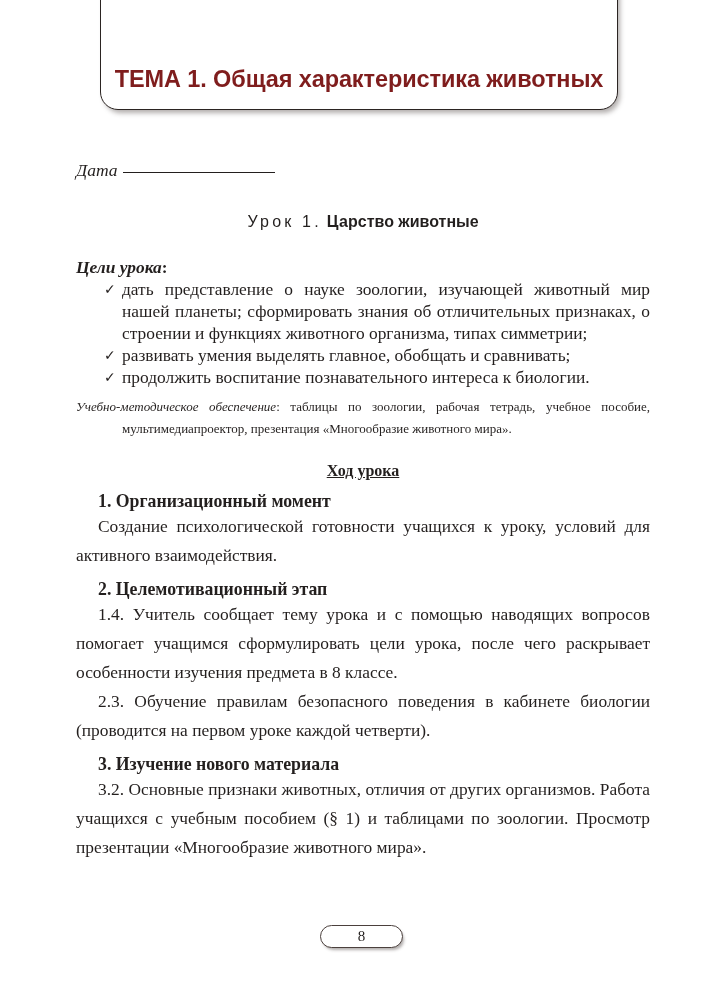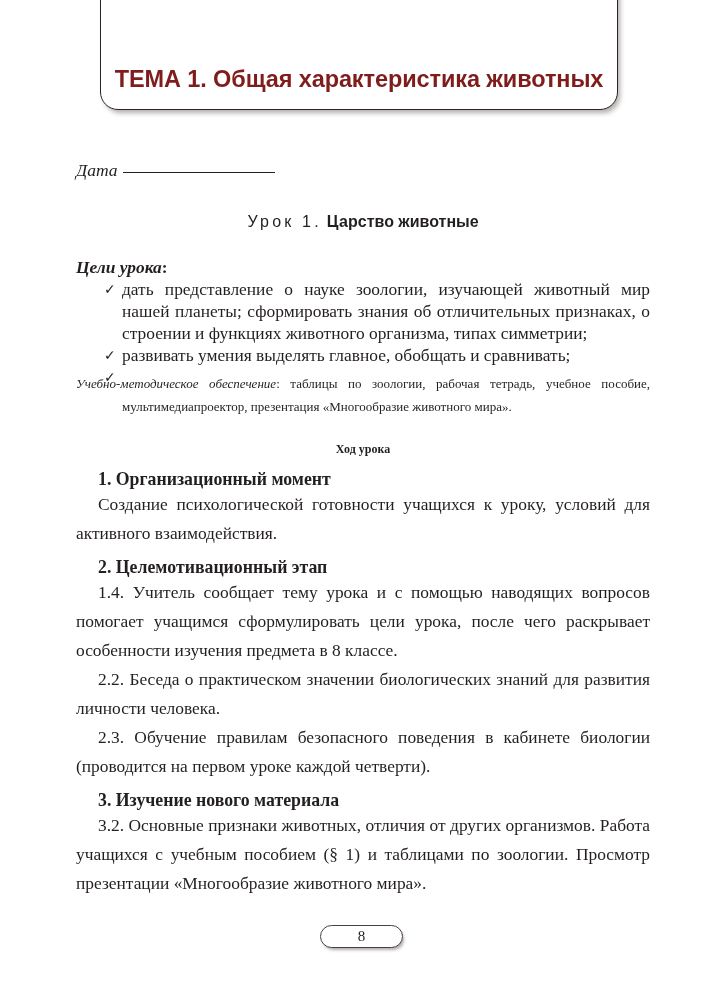--- a/index.html
+++ b/index.html
@@ -132,23 +132,24 @@
     text-align-last: left;
     padding-left: 46px;
     text-indent: -46px;
     margin-top: 7px;
   }
   .hanging i { font-style: italic; }
 
   .center-head {
     text-align: center;
     font-weight: bold;
-    font-size: 12px;
+    font-size: 16px;
     line-height: 22.1px;
     margin-top: 20px;
+    text-decoration: underline;
   }
 
   .sec-head {
     font-weight: bold;
     font-size: 17.8px;
     line-height: 22.1px;
     margin-top: 8px;
     text-indent: 22px;
   }
 
@@ -209,35 +210,35 @@
       <li>
         <span class="tick">✓</span>
         <span>дать представление о науке зоологии, изучающей животный мир нашей планеты; сформировать знания об отличительных призна­ках, о строении и функциях животного организма, типах симме­трии;</span>
       </li>
       <li>
         <span class="tick">✓</span>
         <span>развивать умения выделять главное, обобщать и сравнивать;</span>
       </li>
       <li>
         <span class="tick">✓</span>
+        <span>продолжить воспитание познавательного интереса к биологии.</span>
       </li>
     </ul>
 
     <div class="hanging">
       <i>Учебно-методическое обеспечение</i><span>: таблицы по зоологии, рабочая те­традь, учебное пособие, мультимедиапроектор, презентация «Мно­гообразие животного мира».</span>
     </div>
 
     <div class="center-head">Ход урока</div>
 
     <div class="sec-head">1. Организационный момент</div>
     <div class="para">Создание психологической готовности учащихся к уроку, условий для активного взаимодействия.</div>
 
     <div class="sec-head">2. Целемотивационный этап</div>
     <div class="para">1.4. Учитель сообщает тему урока и с помощью наводящих вопросов помогает учащимся сформулировать цели урока, после чего раскрывает особенности изучения предмета в 8 классе.</div>
-    <div class="para">2.2. Беседа о практическом значении биологических знаний для раз­вития личности человека.</div>
     <div class="para">2.3. Обучение правилам безопасного поведения в кабинете биологии (проводится на первом уроке каждой четверти).</div>
 
     <div class="sec-head">3. Изучение нового материала</div>
     <div class="para">3.2. Основные признаки животных, отличия от других организмов. Работа учащихся с учебным пособием (§ 1) и таблицами по зоологии. Просмотр презентации «Многообразие животного мира».</div>
 
   </div>
 </div>
 
 <div class="page-pill">
   <span>8</span>

